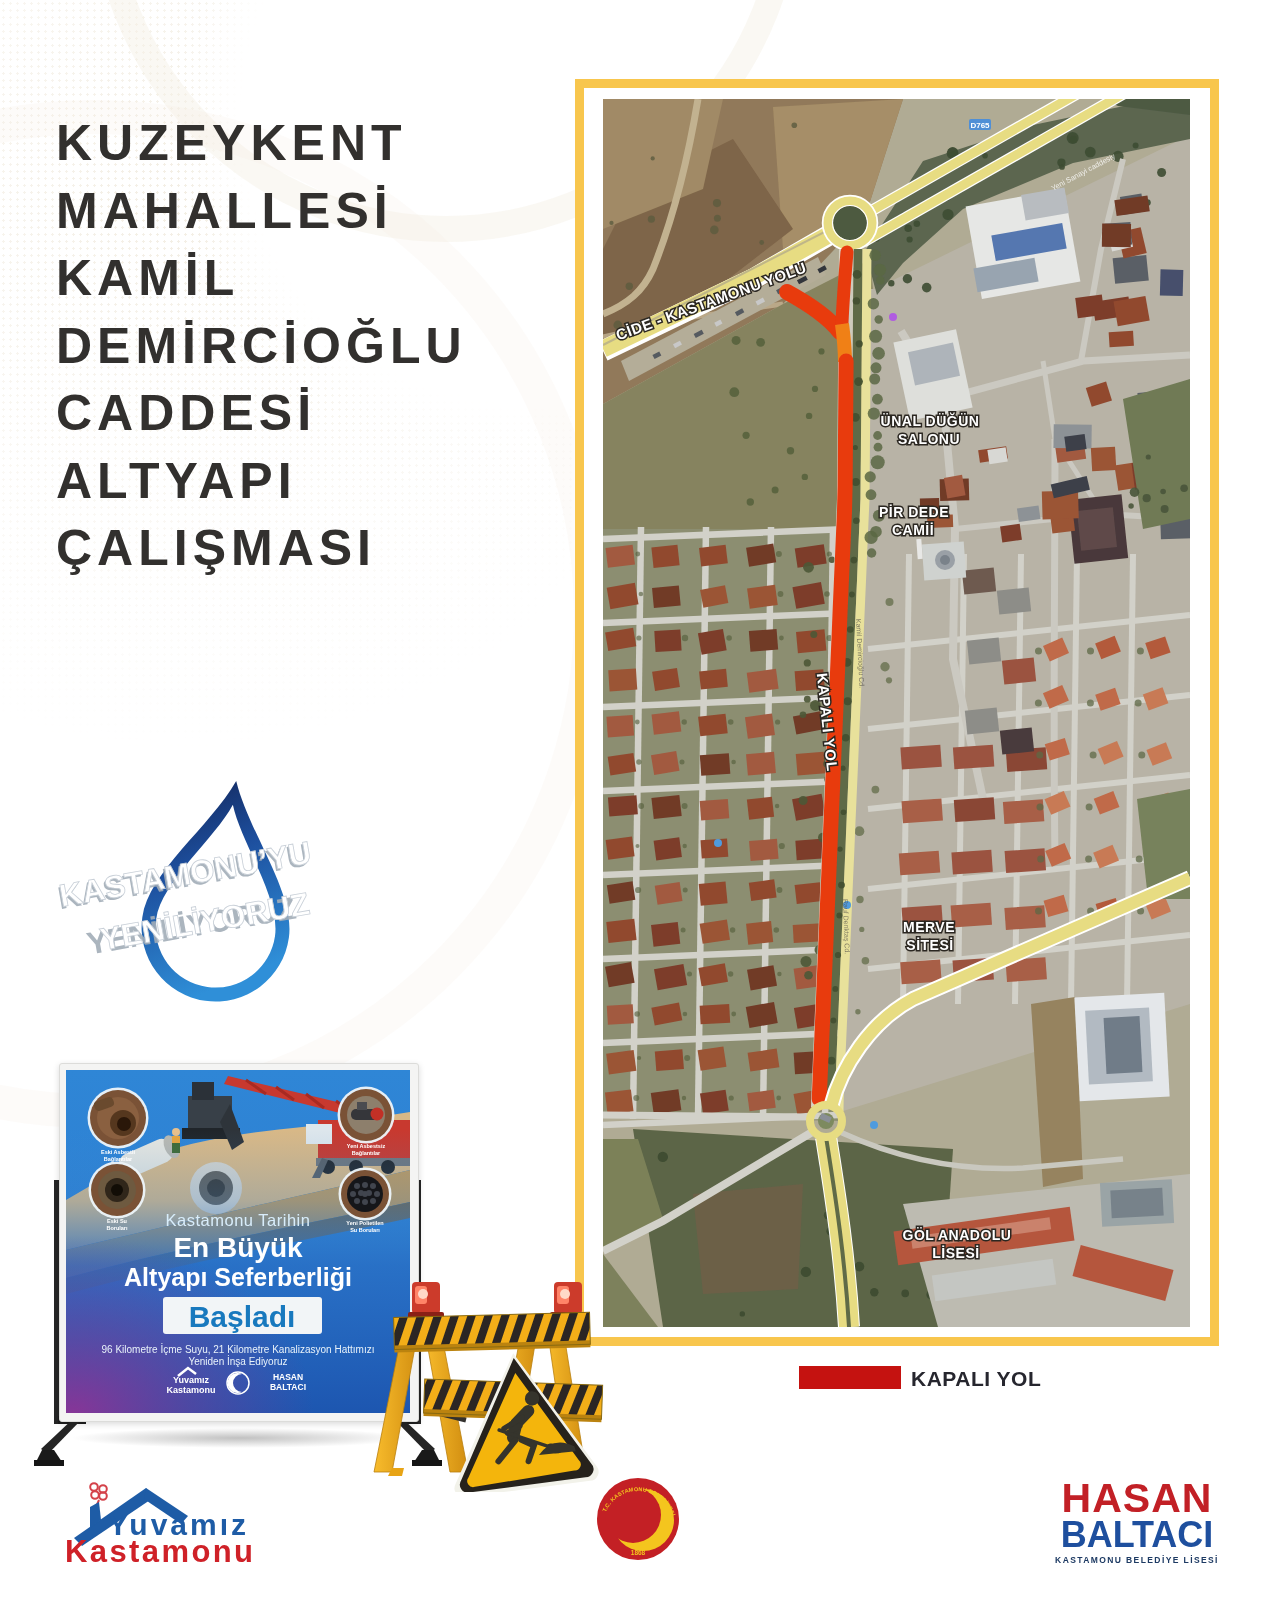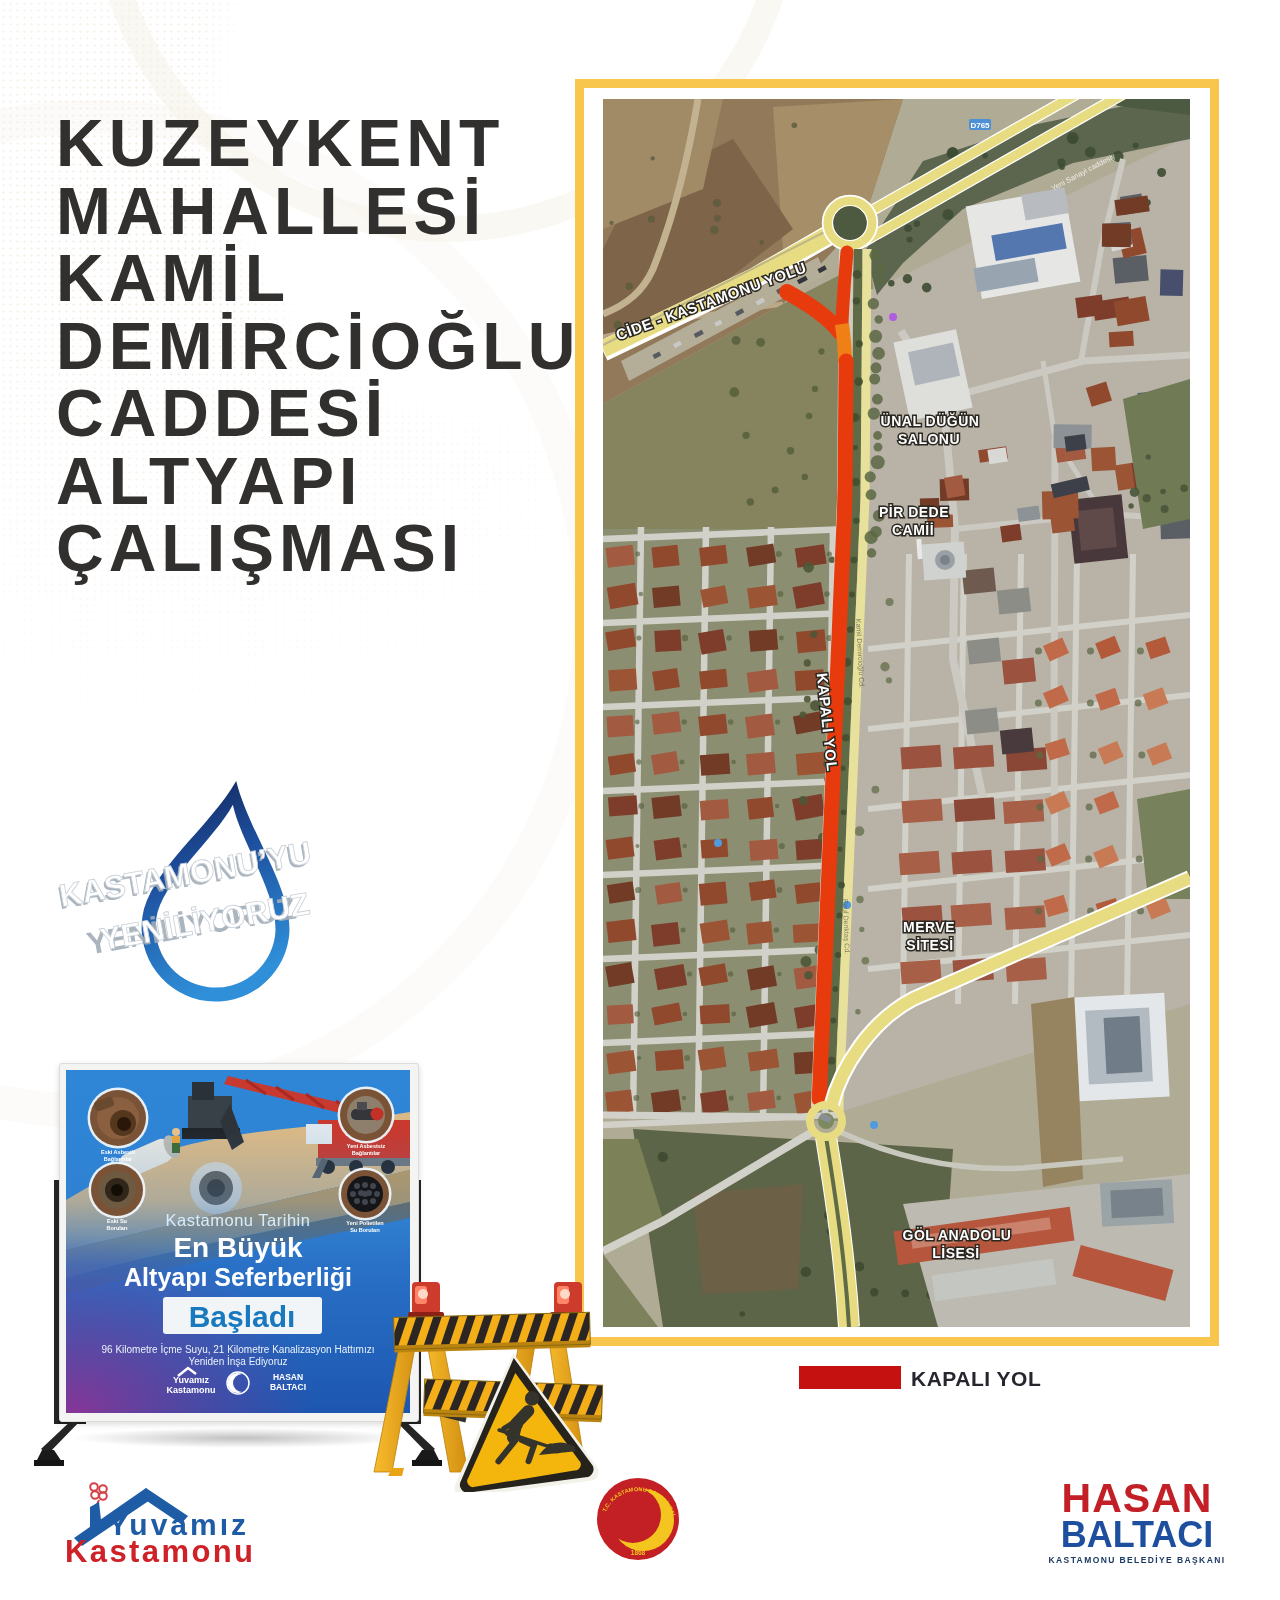--- a/index.html
+++ b/index.html
@@ -1,17 +1,17 @@
 <!DOCTYPE html>
 <html><head><meta charset="utf-8"><style>html,body{margin:0;padding:0;}body{width:1280px;height:1600px;position:relative;background:#ffffff;font-family:"Liberation Sans",sans-serif;overflow:hidden;}.abs{position:absolute;}</style></head><body>
 <div class="abs" style="left:0;top:0;width:620px;height:800px;background-image:radial-gradient(circle, #ece4d4 1.1px, transparent 1.3px);background-size:7px 7px;-webkit-mask-image:radial-gradient(circle at 30% 25%, rgba(0,0,0,.8), rgba(0,0,0,0) 75%);opacity:.8;"></div>
 <div class="abs" style="left:240px;top:-160px;width:560px;height:560px;border-radius:50%;background:#ffffff;box-shadow:0 0 40px 30px #ffffff;"></div>
 <div class="abs" style="left:90px;top:-470px;width:660px;height:660px;border-radius:50%;border:26px solid #f5efe4;opacity:.45;"></div>
 <div class="abs" style="left:-420px;top:100px;width:960px;height:960px;border-radius:50%;border:34px solid #f6efe2;opacity:.22;"></div>
-<div class="abs" style="left:56px;top:110px;width:520px;font-weight:bold;color:#32302e;font-size:66px;line-height:67.5px;letter-spacing:5px;">KUZEYKENT<br>MAHALLESİ<br>KAMİL<br>DEMİRCİOĞLU<br>CADDESİ<br>ALTYAPI<br>ÇALIŞMASI</div>
+<div class="abs" style="left:56px;top:110px;width:520px;font-weight:bold;color:#32302e;font-size:50px;line-height:67.5px;letter-spacing:5px;">KUZEYKENT<br>MAHALLESİ<br>KAMİL<br>DEMİRCİOĞLU<br>CADDESİ<br>ALTYAPI<br>ÇALIŞMASI</div>
 <svg class="abs" style="left:52px;top:752px;" width="300" height="250" viewBox="0 0 300 250">
     <defs>
       <linearGradient id="dg" x1="0" y1="0" x2="0.4" y2="1">
         <stop offset="0" stop-color="#121f4e"></stop>
         <stop offset="0.45" stop-color="#1d4f9e"></stop>
         <stop offset="1" stop-color="#2f8fd8"></stop>
       </linearGradient>
     </defs>
     <g transform="rotate(8 170 130)">
       <path d="M170,28 C150,78 96,130 96,176 a74,74 0 0 0 148,0 C244,130 190,78 170,28 Z M170,52 C157,88 110,138 110,176 a60,60 0 0 0 120,0 C230,138 183,88 170,52 Z" fill="url(#dg)" fill-rule="evenodd"></path>
@@ -737,13 +737,13 @@
     <circle cx="38" cy="39" r="28" fill="#c32025"></circle>
     <defs>
       <path id="arcup" d="M 8,50 A 35,35 0 0 1 78,50"></path>
     </defs>
     <text font-family="Liberation Sans, sans-serif" font-size="5.5" font-weight="bold" fill="#f4c51e" letter-spacing="0.2"><textPath href="#arcup" startOffset="14">T.C. KASTAMONU BELEDİYESİ</textPath></text>
     <text x="43" y="79" text-anchor="middle" font-family="Liberation Sans, sans-serif" font-size="6.5" font-weight="bold" fill="#f4c51e">1868</text>
   </svg>
 <div class="abs" style="left:1037px;top:1480px;width:200px;text-align:center;">
     <div style="font-size:41px;font-weight:bold;color:#c22026;letter-spacing:1px;line-height:37px;">HASAN</div>
     <div style="font-size:36px;font-weight:bold;color:#1e4f9e;letter-spacing:0px;line-height:36px;">BALTACI</div>
-    <div style="font-size:8.5px;font-weight:bold;color:#1d3a63;letter-spacing:1.4px;margin-top:2px;">KASTAMONU BELEDİYE BAŞKANI</div>
+    <div style="font-size:8.5px;font-weight:bold;color:#1d3a63;letter-spacing:1.4px;margin-top:2px;">KASTAMONU BELEDİYE LİSESİ</div>
   </div>
 </body></html>

